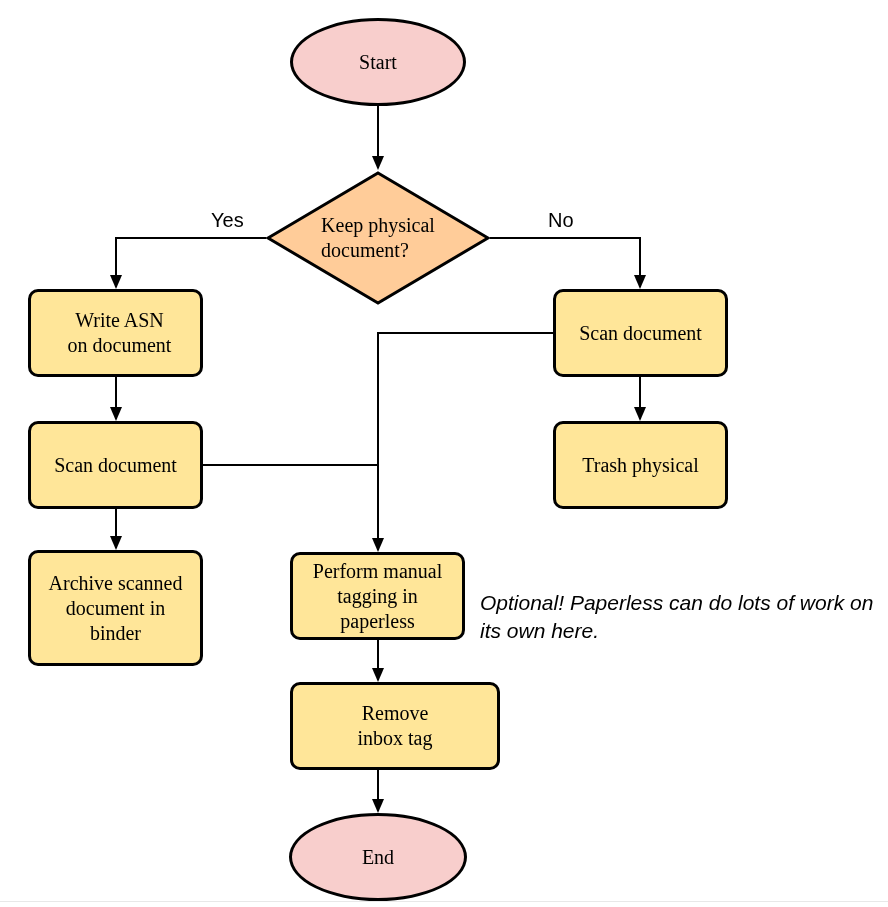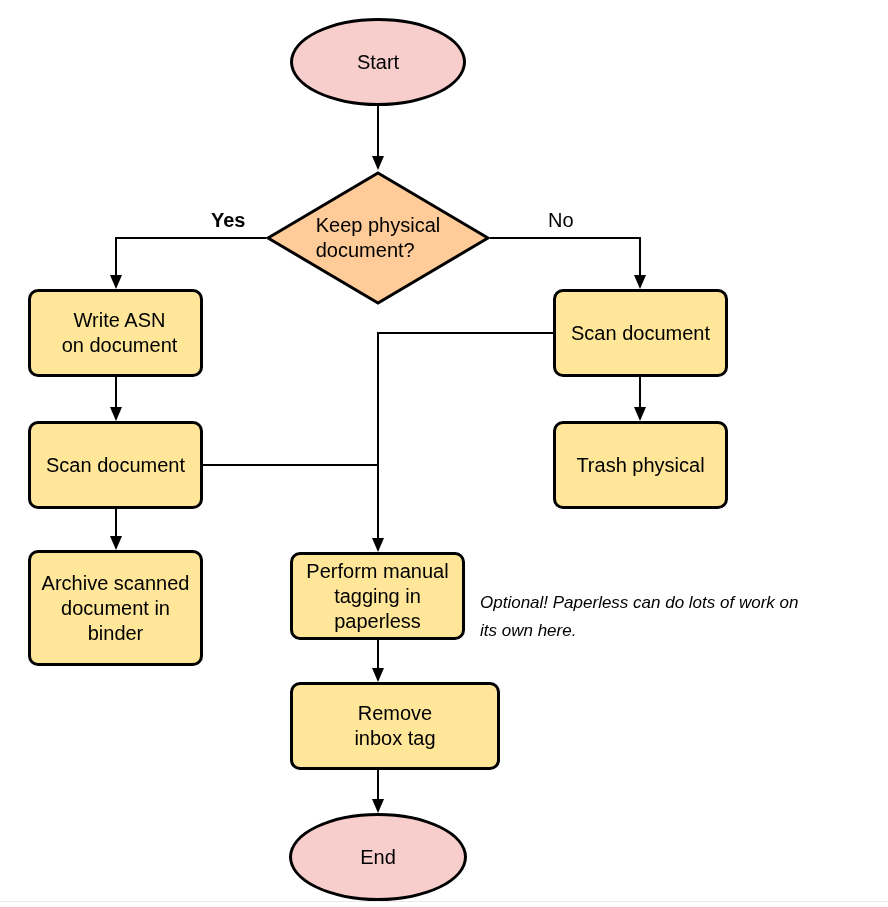--- a/index.html
+++ b/index.html
@@ -32,21 +32,21 @@
     position: absolute;
     display: flex;
     align-items: center;
     justify-content: center;
     text-align: center;
     font-size: 20px;
     line-height: 25px;
     border: 3px solid var(--stroke);
     background: var(--process-fill);
   }
-  .node-label { white-space: pre-line; }
+  .node-label { white-space: pre-line; font-family: Liberation Serif, serif; }
   .terminal {
     background: var(--terminal-fill);
     border-radius: 50%;
   }
   .process { border-radius: 10px; }
 
   
   .n-start   { left: 290px; top: 18px;  width: 176px; height: 88px; }
   .n-write   { left: 28px;  top: 289px; width: 175px; height: 88px; padding-left: 8px; }
   .n-scan-l  { left: 28px;  top: 421px; width: 175px; height: 88px; }
@@ -80,30 +80,30 @@
     line-height: 25px;
   }
 
   .edge-label {
     position: absolute;
     font-size: 20px;
     line-height: 24px;
     background: #ffffff;
     padding: 0 2px;
   }
-  .l-yes { left: 209px; top: 208px; font-weight: bold; }
+  .l-yes { left: 209px; top: 208px; }
   .l-no  { left: 505px; top: 208px; margin-left: 41px; }
 
   .note {
     position: absolute;
     left: 480px;
     top: 589px;
     width: 404px;
     font-style: italic;
-    font-size: 17px;
+    font-size: 21px;
     line-height: 28px;
     color: var(--note-color);
     white-space: pre-line;
   }
 
   .page-divider {
     position: absolute;
     left: 0;
     top: 901px;
     width: 888px;

